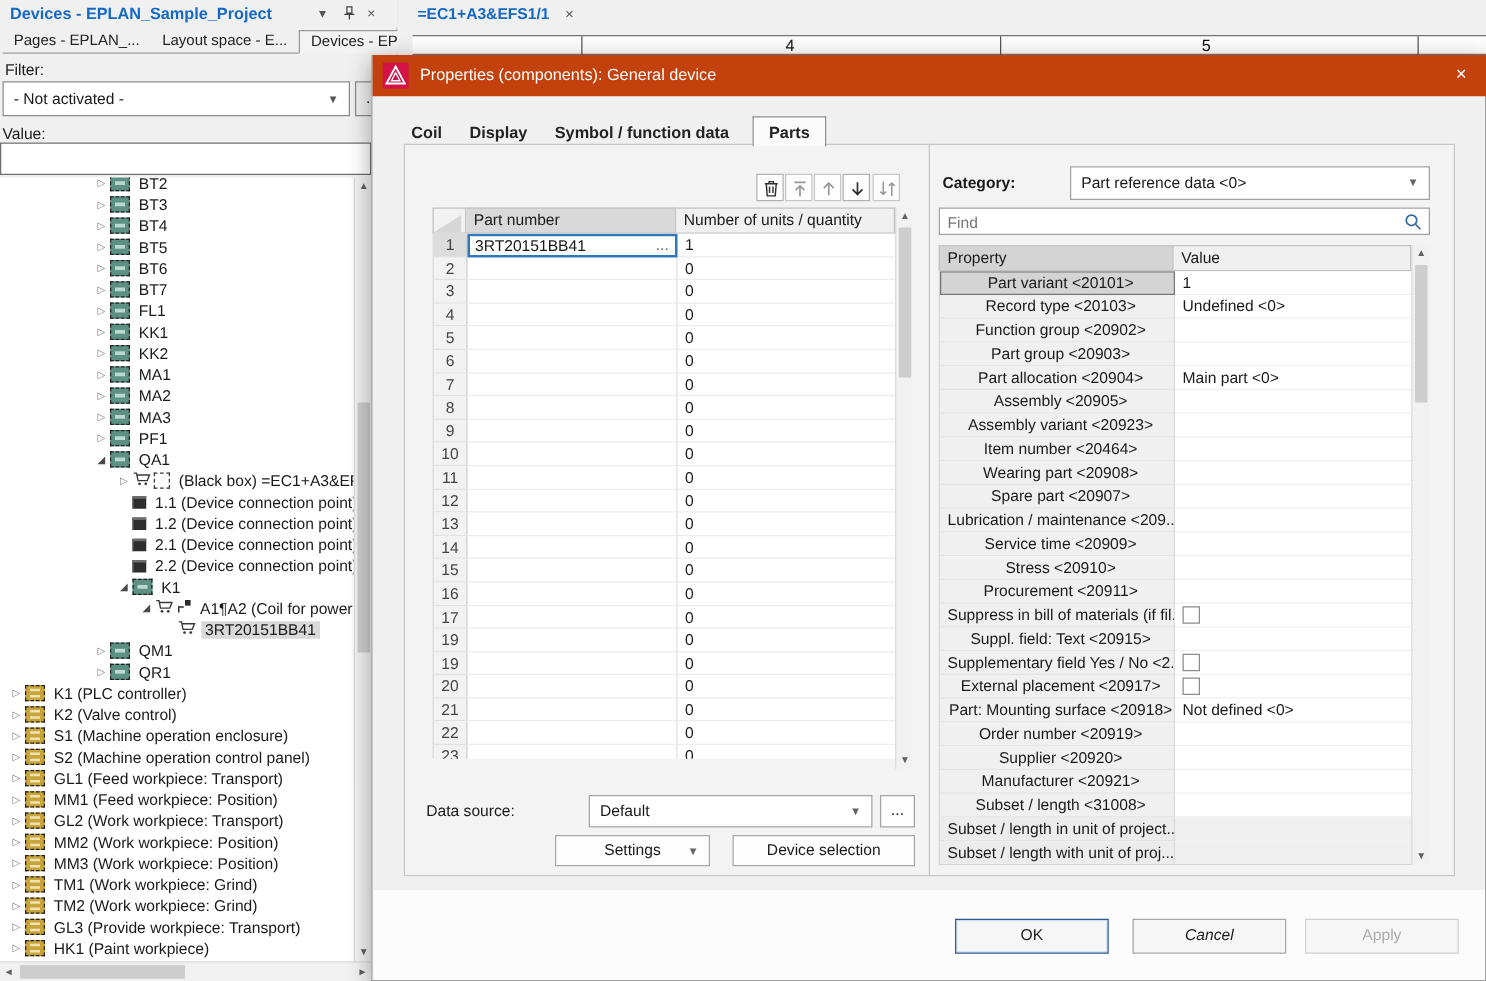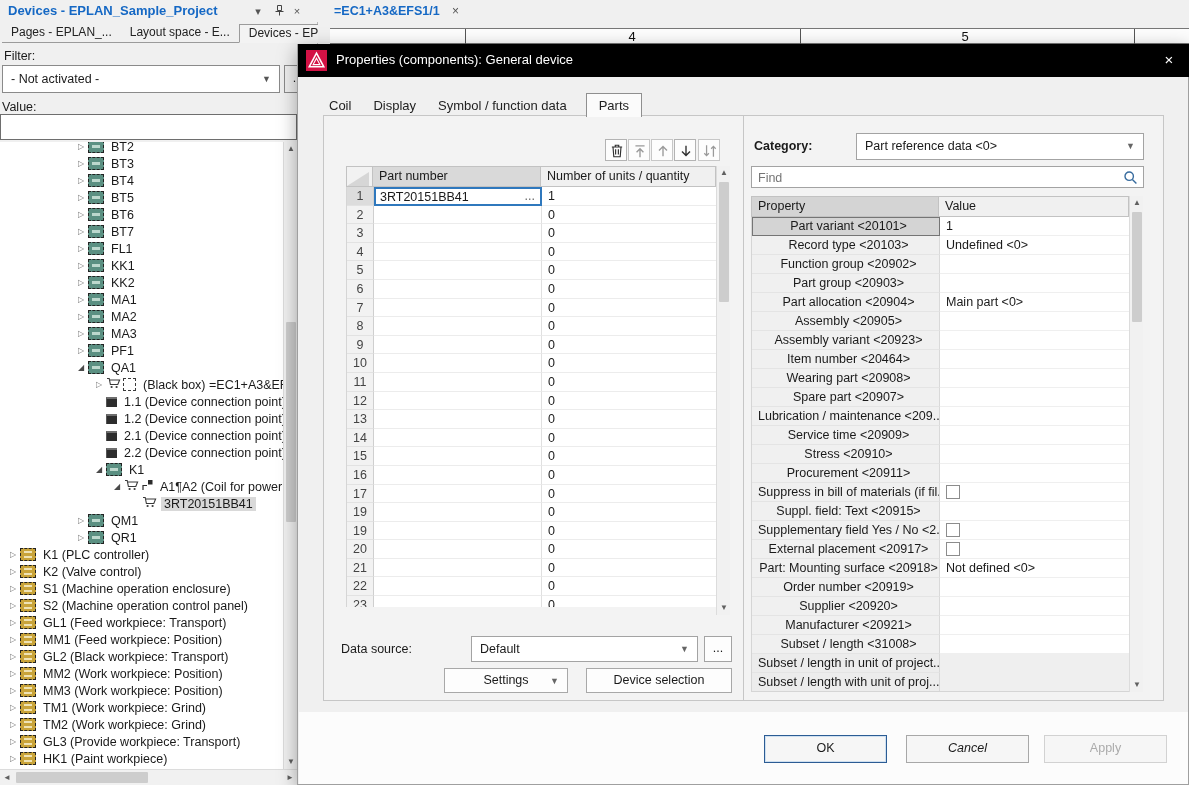--- a/index.html
+++ b/index.html
@@ -50,25 +50,25 @@
   #editor-strip{left:318px;top:0;width:871px;height:44px;background:#f0f0f0;}
   #editor-tab-label{left:16px;top:4px;color:#1568c4;font-size:12.5px;font-weight:bold;cursor:pointer;}
   #editor-tab-close{left:134px;top:4px;color:#555;font-size:12px;cursor:pointer;}
   #ruler{left:12px;top:28px;width:859px;height:16px;background:#fdfdfd;border-top:1px solid #777;border-bottom:1px solid #777;}
   .ruler-tick{position:absolute;top:0;width:1px;height:16px;background:#555;}
   .ruler-num{position:absolute;top:0;font-size:13px;color:#111;line-height:15px;transform:translateX(-50%);}
 
   
   #dialog{left:297px;top:44px;width:892px;height:741px;background:#f0f0f0;
           border:1px solid #9f9f9f;border-top:none;box-shadow:0 5px 18px rgba(0,0,0,.35);}
-  #dlg-titlebar{left:0;top:0;width:892px;height:33px;background:#000000;}
+  #dlg-titlebar{left:0;top:0;width:892px;height:33px;background:#c2410c;}
   #dlg-logo{left:8px;top:6px;width:21px;height:21px;}
   #dlg-title{left:38px;top:8px;color:#fff;font-size:13px;}
   #dlg-close{right:10px;top:6px;width:22px;height:20px;color:#fff;font-size:15px;text-align:center;line-height:20px;cursor:pointer;}
-  #dlg-tabs{left:28px;top:49px;height:23px;display:flex;align-items:flex-end;}
+  #dlg-tabs{left:28px;top:49px;height:23px;display:flex;align-items:flex-end;font-weight:bold;}
   .dtab{box-sizing:border-box;padding:3px 3px;margin-right:16px;font-size:13px;color:#222;cursor:pointer;white-space:nowrap;}
   .dtab.active{background:#fbfbfb;border:1px solid #8f8f8f;border-bottom:none;padding:4px 12px;margin-bottom:-1px;position:relative;z-index:2;}
   #dlg-content{left:25px;top:71px;width:841px;height:586px;background:#f3f3f3;border:1px solid #c6c6c6;}
   #dlg-splitter{left:445px;top:71px;width:1px;height:586px;background:#c6c6c6;}
 
   
   .tb-btn{position:absolute;top:95px;width:22px;height:22px;background:#fdfdfd;border:1px solid #b3b3b3;cursor:pointer;}
   .tb-btn svg{position:absolute;left:3px;top:3px;}
 
   
@@ -311,21 +311,21 @@
           <span class="tlabel">GL1 (Feed workpiece: Transport)</span>
         </div>
         <div class="trow" style="padding-left: 6px;">
           <span class="exp">▷</span>
           <span class="tico ico-devy"></span>
           <span class="tlabel">MM1 (Feed workpiece: Position)</span>
         </div>
         <div class="trow" style="padding-left: 6px;">
           <span class="exp">▷</span>
           <span class="tico ico-devy"></span>
-          <span class="tlabel">GL2 (Black workpiece: Transport)</span>
+          <span class="tlabel">GL2 (Work workpiece: Transport)</span>
         </div>
         <div class="trow" style="padding-left: 6px;">
           <span class="exp">▷</span>
           <span class="tico ico-devy"></span>
           <span class="tlabel">MM2 (Work workpiece: Position)</span>
         </div>
         <div class="trow" style="padding-left: 6px;">
           <span class="exp">▷</span>
           <span class="tico ico-devy"></span>
           <span class="tlabel">MM3 (Work workpiece: Position)</span>

